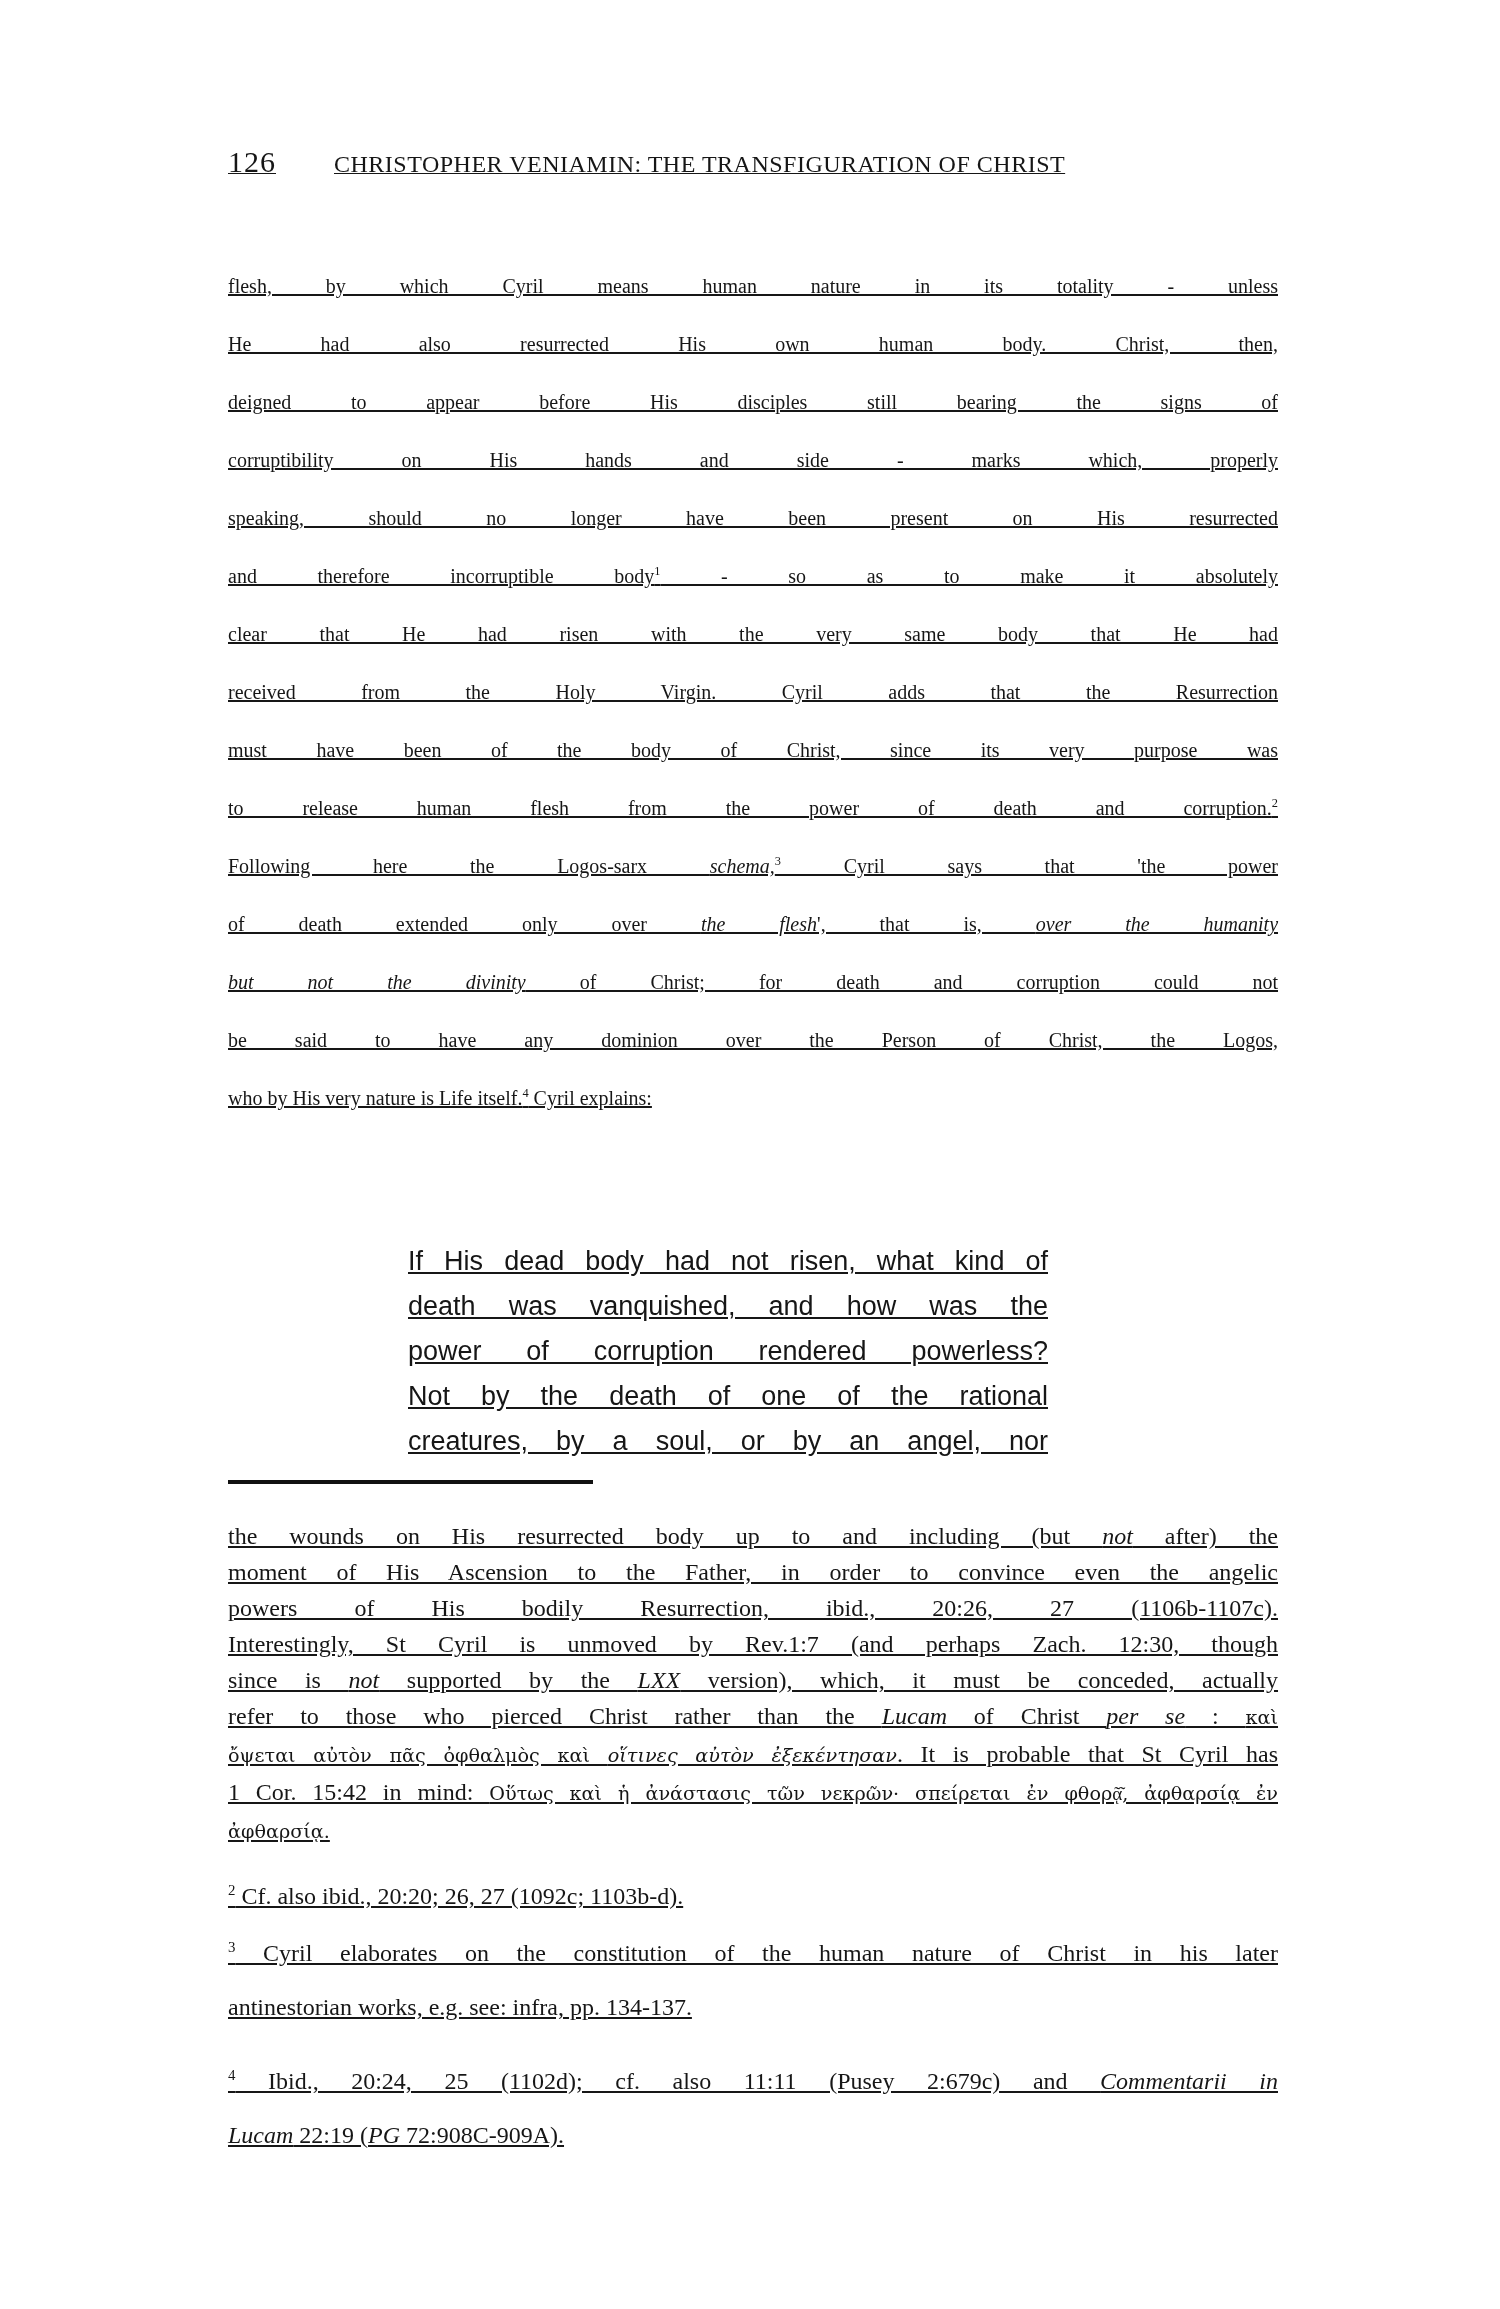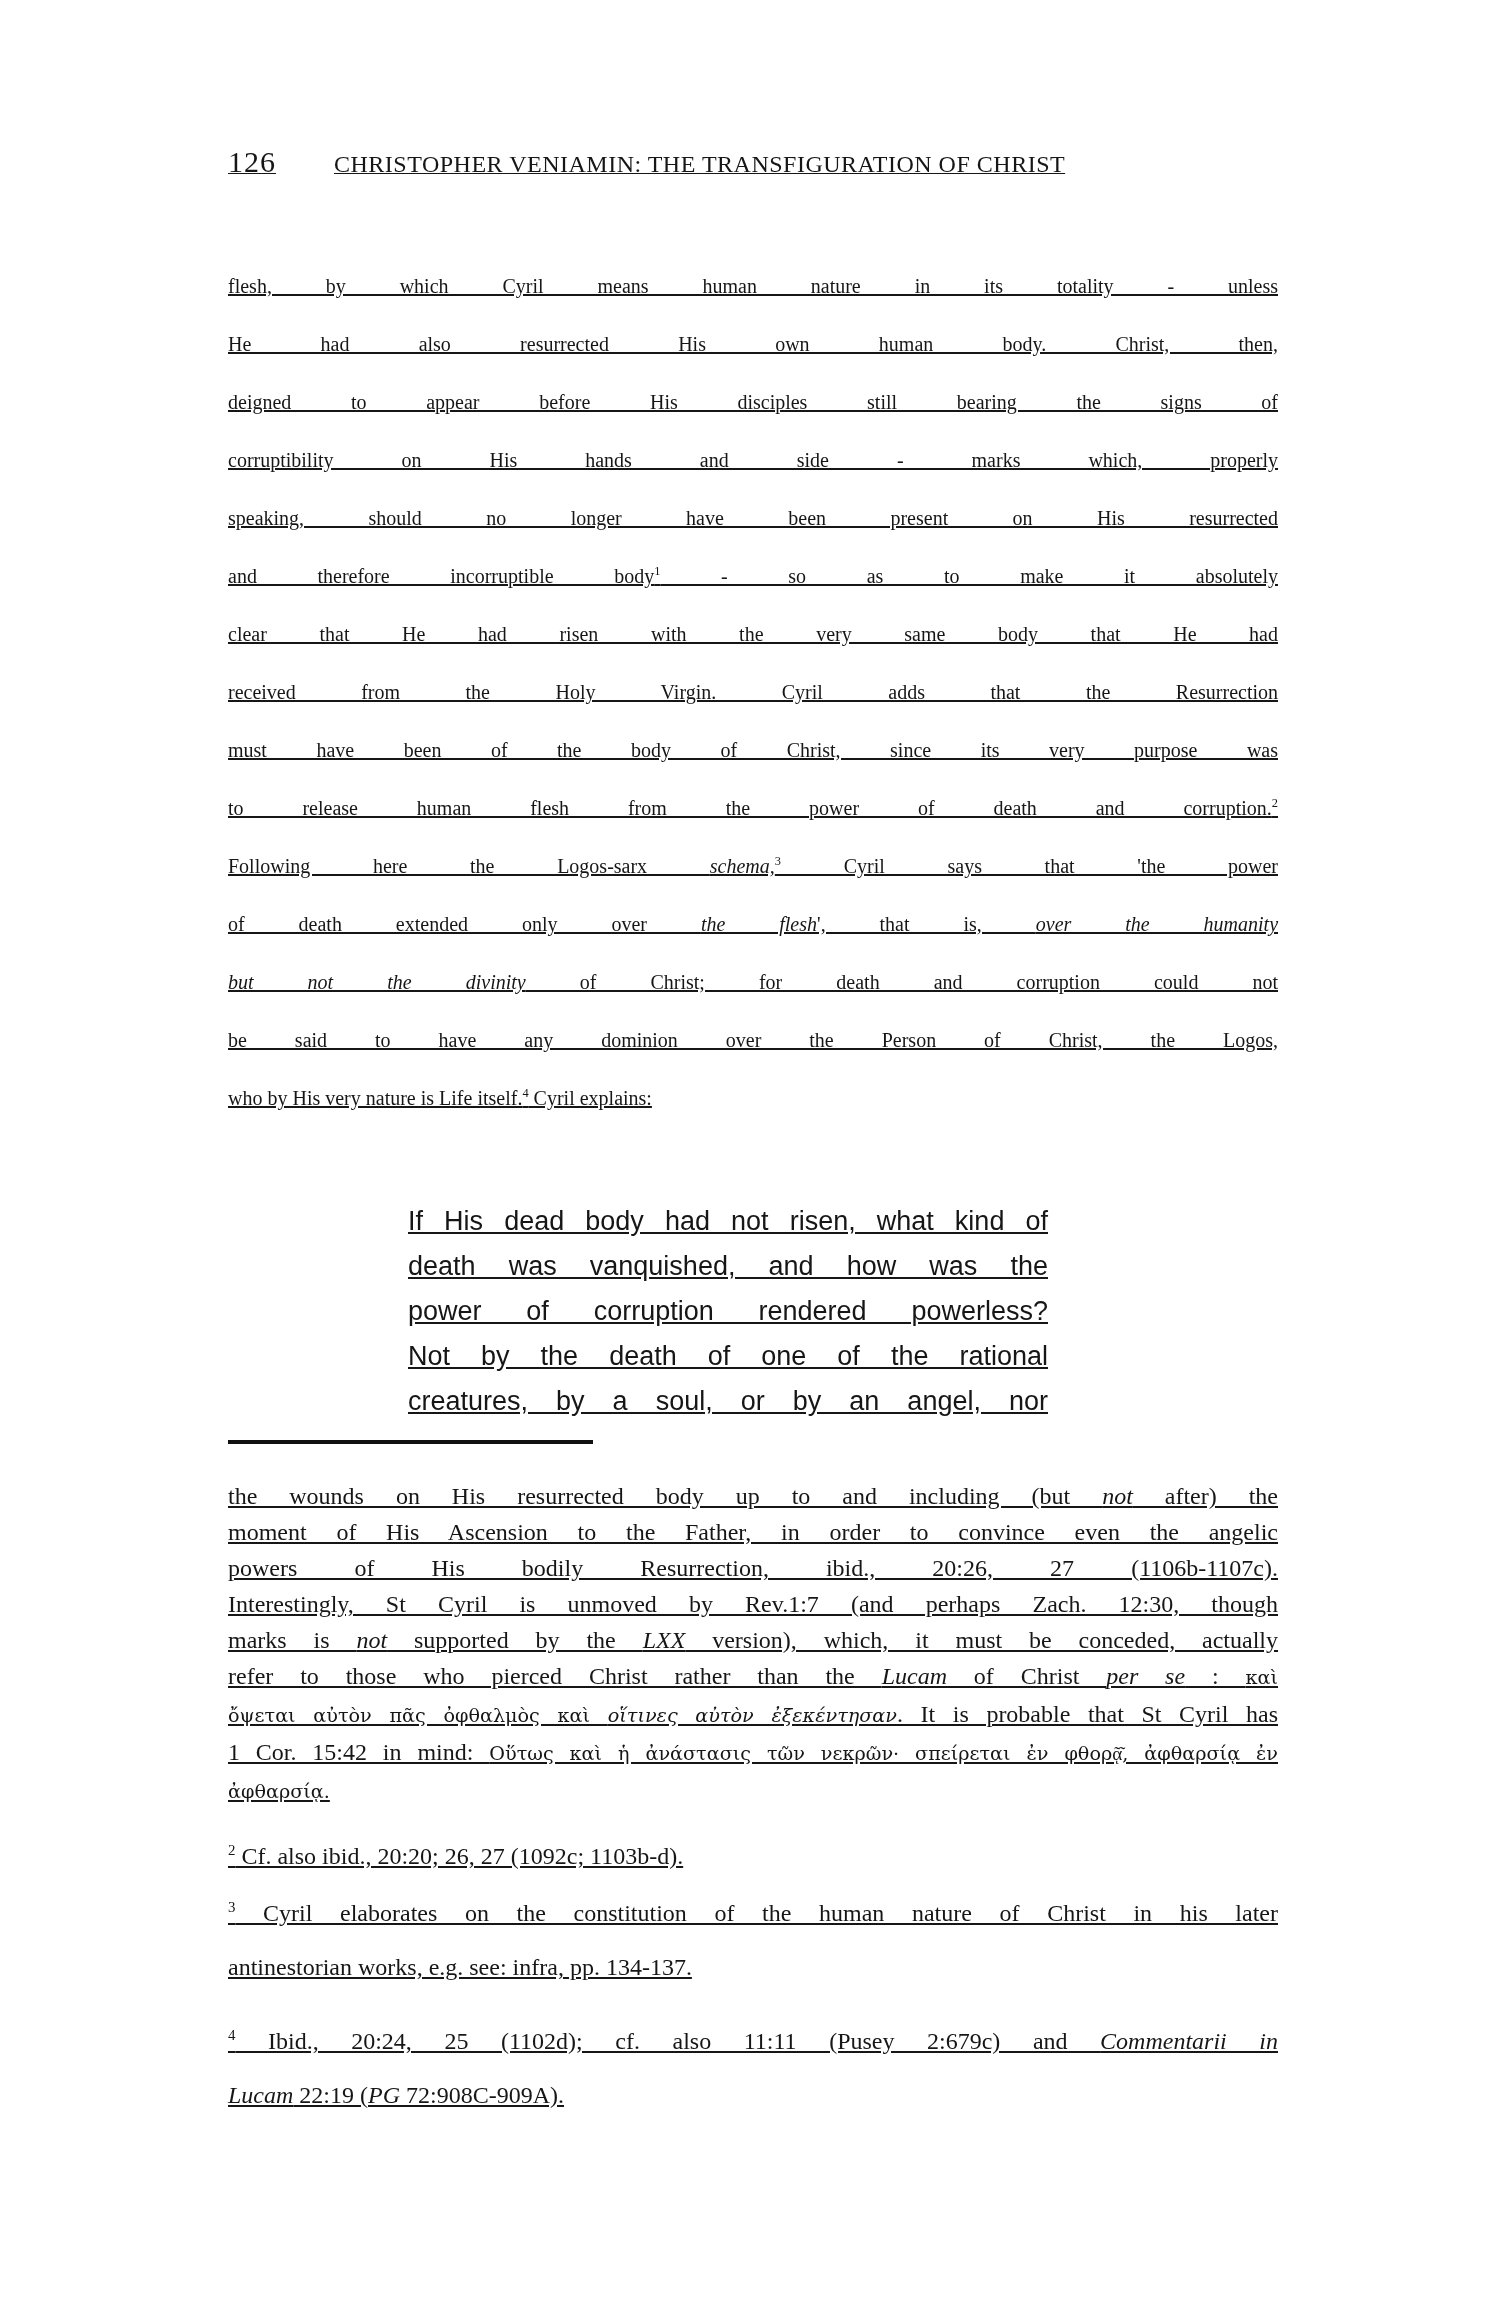--- a/index.html
+++ b/index.html
@@ -39,21 +39,21 @@
     line-height: 58px;
   }
   .tline {
     text-align: justify;
     text-align-last: justify;
   }
   .tline.last {
     text-align-last: left;
   }
   .block-quote {
-    margin-top: 72px;
+    margin-top: 112px;
     margin-left: 180px;
     width: 640px;
     font-family: "Liberation Sans", sans-serif;
     font-size: 27px;
     line-height: 45px;
   }
   .fn-rule {
     margin-top: 16px;
     width: 365px;
     height: 4px;
@@ -116,21 +116,21 @@
     </div>
 
   <div class="fn-rule"></div>
 
   <div class="footnotes">
     <div class="footnote fn-1">
         <div class="tline"><span>the wounds on His resurrected body up to and including (but </span><span class="it">not</span><span> after) the</span></div>
         <div class="tline"><span>moment of His Ascension to the Father, in order to convince even the angelic</span></div>
         <div class="tline"><span>powers of His bodily Resurrection, ibid., 20:26, 27 (1106b-1107c).</span></div>
         <div class="tline"><span>Interestingly, St Cyril is unmoved by Rev.1:7 (and perhaps Zach. 12:30, though</span></div>
-        <div class="tline"><span>marks is </span><span class="it">not</span><span> supported by the </span><span class="it">LXX</span><span> version), which, it must be conceded, actually</span></div>
+        <div class="tline"><span>since is </span><span class="it">not</span><span> supported by the </span><span class="it">LXX</span><span> version), which, it must be conceded, actually</span></div>
         <div class="tline"><span>refer to those who pierced Christ rather than the </span><span class="it">Lucam</span><span> of Christ </span><span class="it">per se</span><span> : </span><span class="gk">καὶ</span></div>
         <div class="tline"><span class="gk">ὄψεται αὐτὸν πᾶς ὀφθαλμὸς καὶ </span><span class="gk it">οἵτινες αὐτὸν ἐξεκέντησαν</span><span>.  It is probable that St Cyril has</span></div>
         <div class="tline"><span>1 Cor. 15:42 in mind: </span><span class="gk">Οὕτως καὶ ἡ ἀνάστασις τῶν νεκρῶν· σπείρεται ἐν φθορᾷ͂, ἀφθαρσίᾳ ἐν</span></div>
         <div class="tline last"><span class="gk">ἀφθαρσίᾳ.</span></div>
       </div>
     <div class="footnote fn-2">
         <div class="tline last"><span class="sup">2</span><span> Cf. also ibid., 20:20; 26, 27 (1092c; 1103b-d).</span></div>
       </div>
     <div class="footnote fn-3">
         <div class="tline"><span class="sup">3</span><span> Cyril elaborates on the constitution of the human nature of Christ in his later</span></div>

